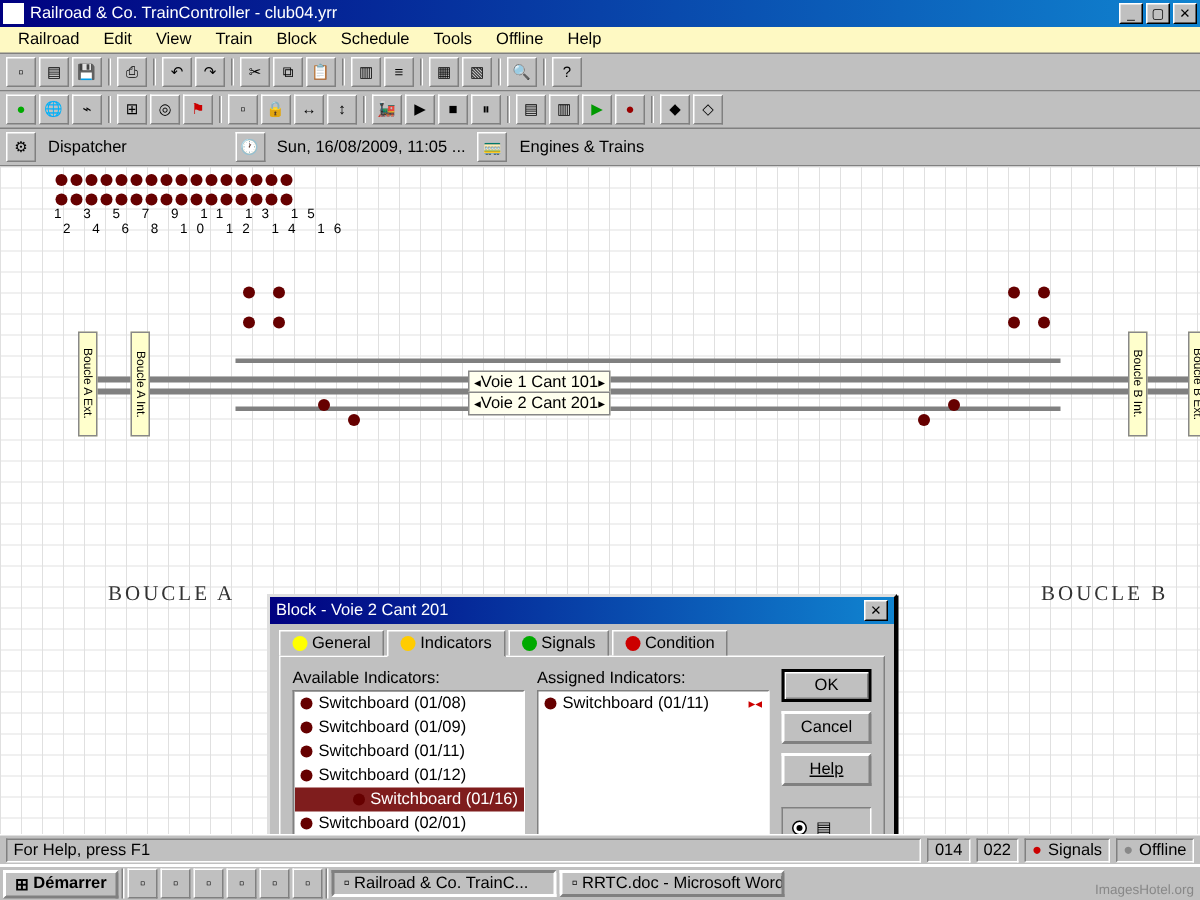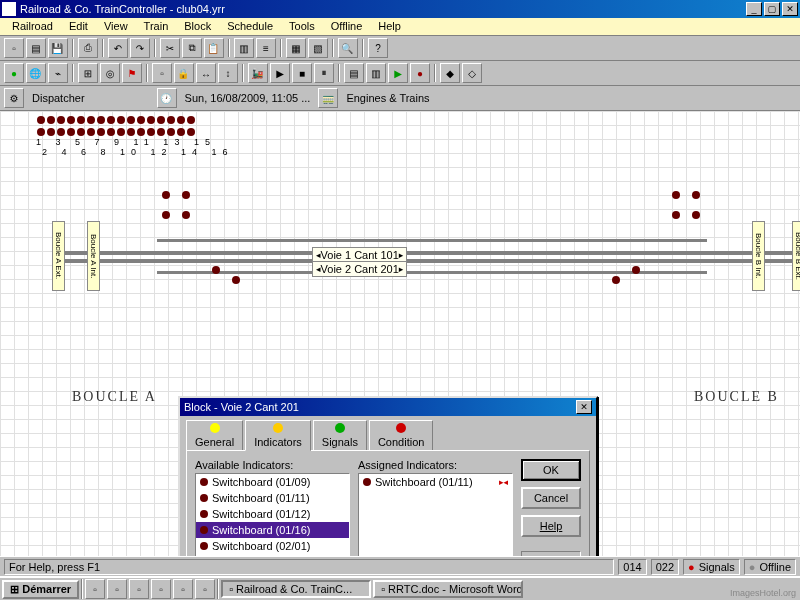--- a/index.html
+++ b/index.html
@@ -41,33 +41,33 @@
 .ind-dot { position: absolute; width: 8px; height: 8px; background: #600; border-radius: 50%; }
 .vblock { position: absolute; background: #ffc; border: 1px solid #888; writing-mode: vertical-rl; font-size: 8px; padding: 3px 1px; text-align: center; }
 
 
 .dialog { position: absolute; left: 178px; top: 285px; width: 420px; background: #c0c0c0; border: 2px solid; border-color: #dfdfdf #000 #000 #dfdfdf; box-shadow: 1px 1px 0 #000; }
 .dialog .dtitle { background: linear-gradient(to right, #000080, #1084d0); color: #fff; height: 18px; display: flex; align-items: center; padding: 0 4px; }
 .dialog .dtitle .t { flex: 1; }
 .dialog .dtitle .x { width: 16px; height: 14px; background: #c0c0c0; border: 1px solid; border-color: #fff #000 #000 #fff; color: #000; text-align: center; line-height: 12px; font-size: 9px; }
 
 .tabs { display: flex; padding: 4px 6px 0 6px; }
-.tab { background: #c0c0c0; border: 1px solid; border-color: #fff #808080 #808080 #fff; border-bottom: none; padding: 2px 8px; margin-right: 2px; display: flex; align-items: center; gap: 3px; position: relative; flex-direction: column; }
+.tab { background: #c0c0c0; border: 1px solid; border-color: #fff #808080 #808080 #fff; border-bottom: none; padding: 2px 8px; margin-right: 2px; display: flex; align-items: center; gap: 3px; position: relative; }
 .tab.active { background: #c0c0c0; z-index: 2; border-bottom: 1px solid #c0c0c0; margin-bottom: -1px; }
 .tab .ti { width: 10px; height: 10px; border-radius: 50%; display: inline-block; }
 
 .tabpanel { margin: 0 6px 6px 6px; border: 1px solid; border-color: #fff #808080 #808080 #fff; padding: 8px; background: #c0c0c0; }
 
 .cols { display: flex; gap: 8px; }
 .col { flex: 1; }
 .col-label { font-size: 11px; margin-bottom: 2px; }
 .listbox { background: #fff; border: 1px solid; border-color: #808080 #fff #fff #808080; height: 140px; overflow-y: auto; }
 .listitem { padding: 2px 4px; display: flex; align-items: center; gap: 4px; }
 .listitem .d { width: 8px; height: 8px; background: #600; border-radius: 50%; }
-.listitem.sel { background: #4c1d95; color: #fff; }
+.listitem.sel { background: #7f1d1d; color: #fff; justify-content: flex-end; }
 .listitem .mark { margin-left: auto; font-size: 9px; color: #c00; }
 
 .btncol { display: flex; flex-direction: column; gap: 6px; width: 60px; }
 .btn { background: #c0c0c0; border: 2px solid; border-color: #fff #808080 #808080 #fff; padding: 3px 4px; text-align: center; cursor: default; }
 .btn.default { border: 2px solid #000; box-shadow: inset 1px 1px 0 #fff, inset -1px -1px 0 #808080; }
 
 .radiogroup { border: 1px solid; border-color: #808080 #fff #fff #808080; padding: 6px; margin-top: 8px; display: flex; flex-direction: column; gap: 4px; }
 .radiorow { display: flex; align-items: center; gap: 6px; }
 .radio { width: 10px; height: 10px; border: 1px solid #000; border-radius: 50%; background: #fff; display: inline-flex; align-items: center; justify-content: center; }
 .radio.on::after { content: ""; width: 4px; height: 4px; background: #000; border-radius: 50%; }
@@ -240,20 +240,24 @@
           <span>Condition</span>
         </div>
     </div>
     <div class="tabpanel">
       <div class="cols">
         <div class="col">
           <div class="col-label">Available Indicators:</div>
           <div class="listbox" id="avail-list">
               <div class="listitem">
                 <span class="d"></span>
+                <span>Switchboard (01/08)</span>
+              </div>
+              <div class="listitem">
+                <span class="d"></span>
                 <span>Switchboard (01/09)</span>
               </div>
               <div class="listitem">
                 <span class="d"></span>
                 <span>Switchboard (01/11)</span>
               </div>
               <div class="listitem">
                 <span class="d"></span>
                 <span>Switchboard (01/12)</span>
               </div>

